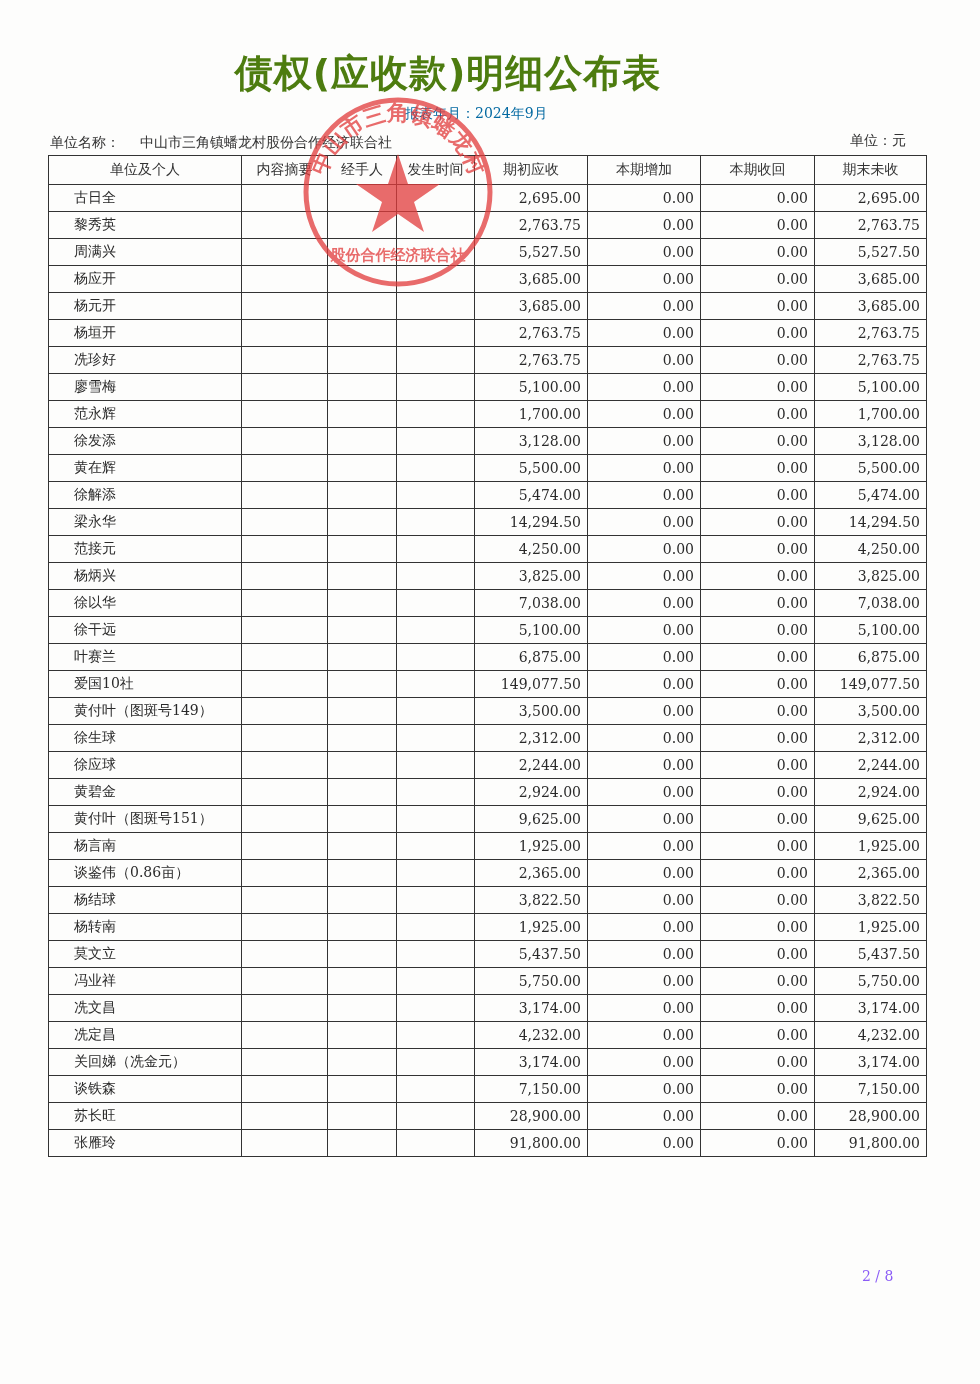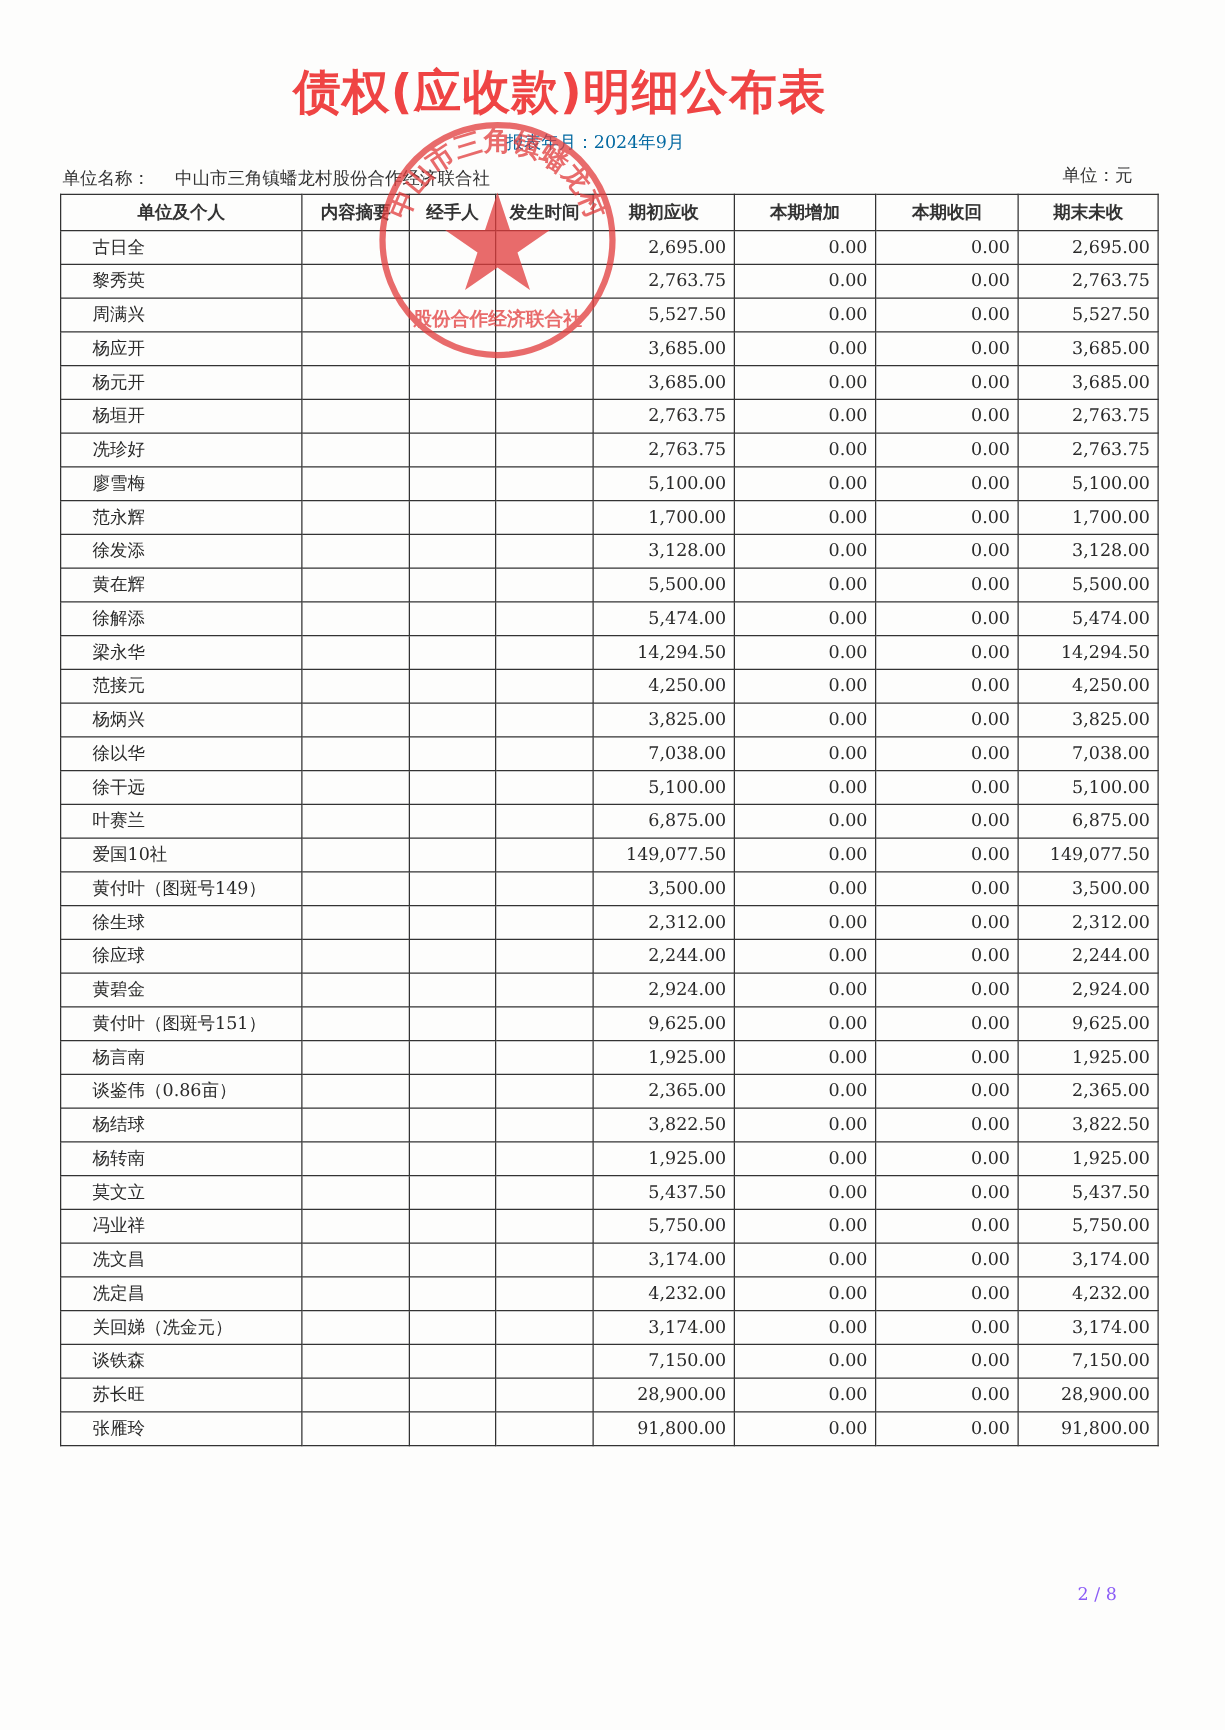--- a/index.html
+++ b/index.html
@@ -3,32 +3,32 @@
   <meta charset="utf-8">
   <style>
     html, body { margin:0; padding:0; }
     body {
       width:980px; height:1384px; background:#fdfdfc; position:relative; overflow:hidden;
       font-family:"DejaVu Serif","Liberation Serif",serif; color:#2a2a2a;
     }
     .title {
       position:absolute; left:0; width:896px; top:48px; text-align:center;
       font-family:"DejaVu Sans","Liberation Sans",sans-serif; font-size:38px; font-weight:bold;
-      color:#ef4444; letter-spacing:1px;
+      color:#4d7c0f; letter-spacing:1px;
     }
     .period { position:absolute; left:405px; top:105px; font-size:14px; color:#0369a1; }
     .unit-name { position:absolute; left:50px; top:134px; font-size:14px; color:#333; }
     .unit-name .val { margin-left:20px; }
     .unit { position:absolute; left:850px; top:132px; font-size:14px; color:#333;text-align:right; }
     table {
       position:absolute; left:48px; top:155px; border-collapse:collapse;
       table-layout:fixed; width:878px;
     }
     th, td { border:1.5px solid #333; height:26px; padding:0 4px; font-size:14px; white-space:nowrap; overflow:hidden; }
-    th { font-weight:bold; height:28px; color:#333;margin-top:40px; }
+    th { font-weight:normal; height:28px; color:#333;margin-top:40px; }
     td.name { padding-left:25px; text-align:left; }
     td.num { text-align:right; font-family:"DejaVu Serif","Liberation Serif",serif; font-size:14px; padding-right:6px; }
     .page-num { position:absolute; left:862px; top:1268px; font-size:14px; color:#8b5cf6; }
     .seal {
       position:absolute; left:298px; top:92px; width:200px; height:200px;
       pointer-events:none; opacity:0.75;
     }
   </style>
 </head>
 <body>

